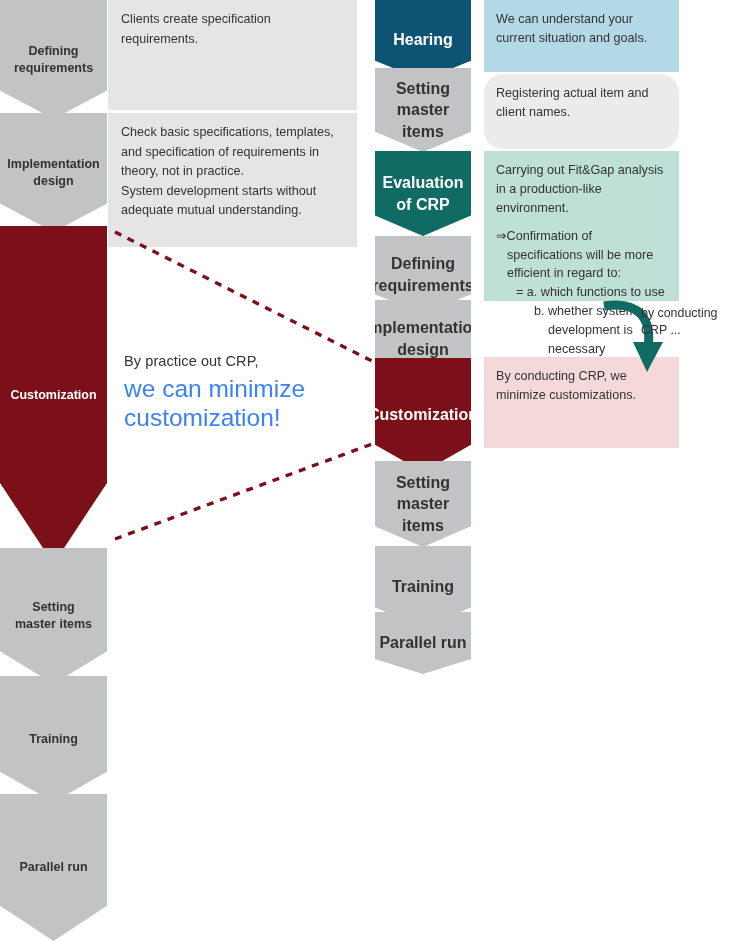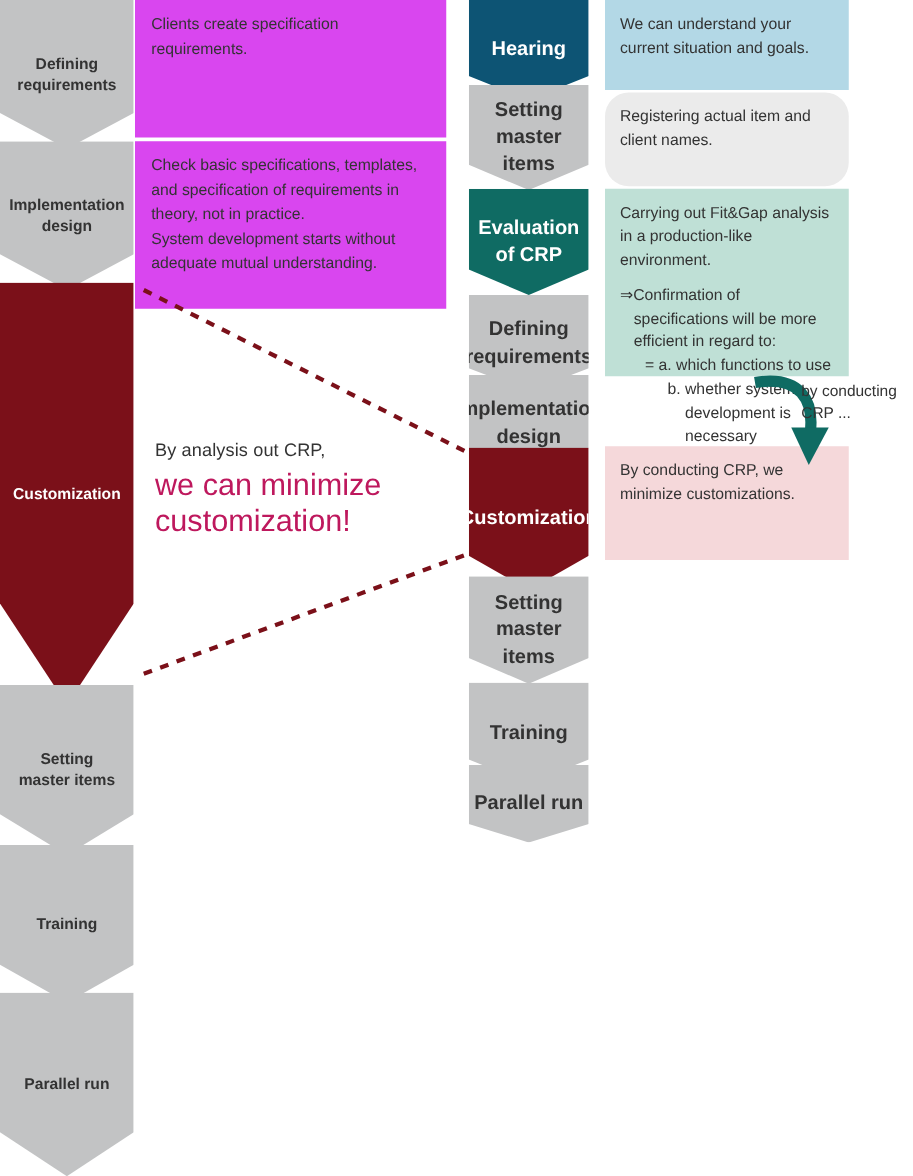--- a/index.html
+++ b/index.html
@@ -31,36 +31,36 @@
 
   .chev-label { display:block; padding: 0 4px; }
 
   
   #left-col { position:absolute; left:0; top:0; width:107px; height:941px; }
   #left-col .chev { left:0; width:107px; font-size:12.5px; }
 
   
   .ltext {
     position: absolute;
-    background: #d946ef;
+    background: #e5e5e5;
     color: #333333;
     font-size: 12.6px;
     line-height: 1.55;
     padding: 10px 12px 10px 13px;
   }
 
   
   #msg { position:absolute; left:124px; top:353px; width:250px; }
   #msg .lead {
     font-size: 14.5px; color:#333; letter-spacing:.1px;
     font-family:"Liberation Sans", sans-serif;
   }
   #msg .big {
     margin-top: 6px;
-    font-size: 24.5px; line-height:1.18; color:#be185d;
+    font-size: 24.5px; line-height:1.18; color:#3b82f6;
     font-family:"Liberation Sans", sans-serif;
   }
 
   
   .dots { position:absolute; left:0; top:0; width:730px; height:941px; pointer-events:none; }
 
   
   #right-col { position:absolute; left:375px; top:0; width:108px; height:941px; }
   #right-col .chev { left:0; width:96px; font-size:16px; }
 
@@ -121,21 +121,21 @@
     <span style="white-space:pre-line;">Check basic specifications, templates, and specification of requirements in theory, not in practice.
 System development starts without adequate mutual understanding.</span>
   </div>
 
   <svg class="dots" viewBox="0 0 730 941">
     <line x1="115" y1="232" x2="372" y2="361" stroke="#7b1019" stroke-width="3.4" stroke-dasharray="7 7" stroke-linecap="butt"></line>
     <line x1="115" y1="539" x2="372" y2="444" stroke="#7b1019" stroke-width="3.4" stroke-dasharray="7 7" stroke-linecap="butt"></line>
   </svg>
 
   <div id="msg">
-    <div class="lead">By analysis out CRP,</div>
+    <div class="lead">By practice out CRP,</div>
     <div class="big">we can minimize customization!</div>
   </div>
 
   <div class="rpanel" style="top:0;height:72px;background:#b3d8e6;">
     <p>We can understand your current situation and goals.</p>
   </div>
   <div class="rpanel" style="top:74px;height:75px;background:#ebebeb;border-radius:19px;">
     <p>Registering actual item and client names.</p>
   </div>
   <div class="rpanel" style="top:151px;height:150px;background:#bfe0d6;">

